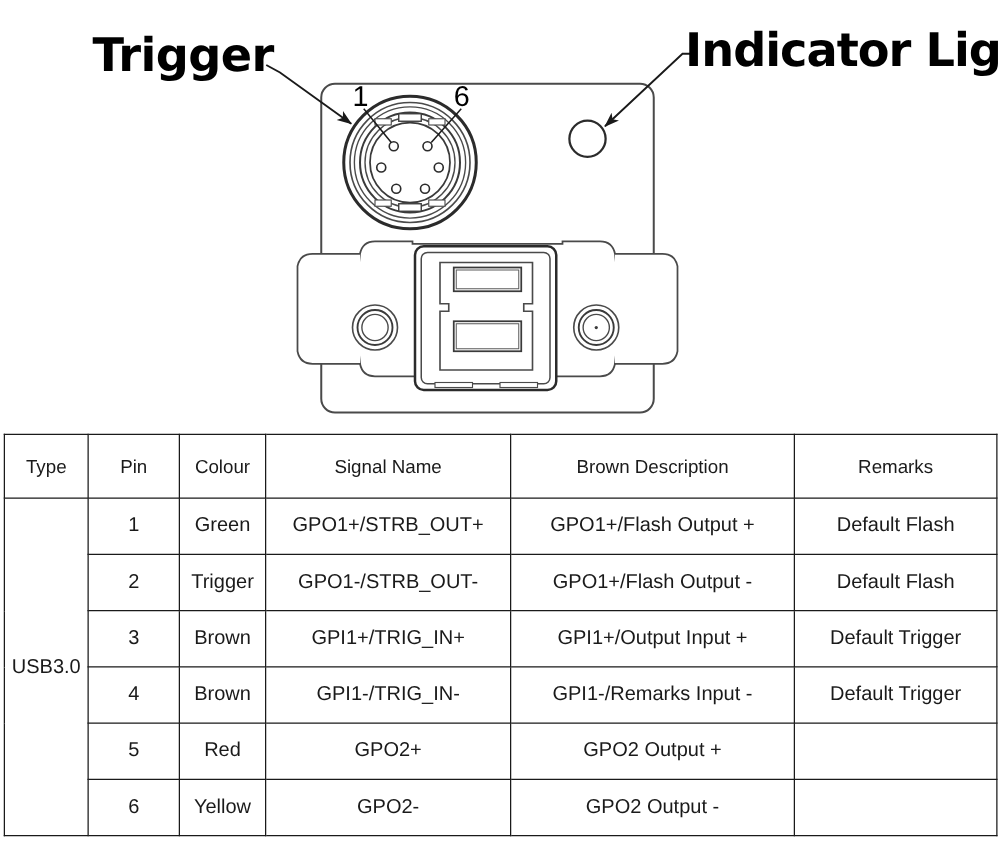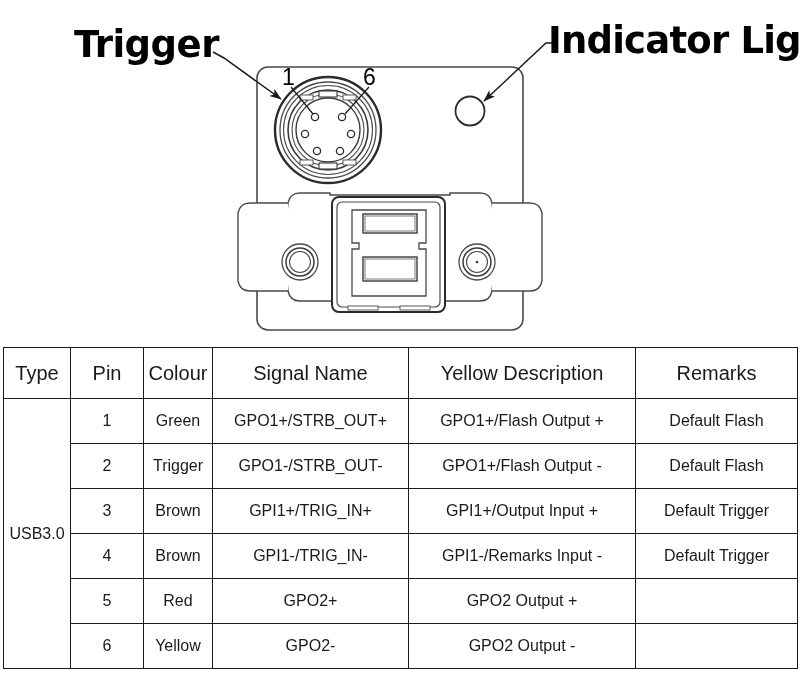--- a/index.html
+++ b/index.html
@@ -72,21 +72,21 @@
   #pinout-table td {
     border: 1px solid #1a1a1a;
     text-align: center;
     vertical-align: middle;
     color: #1a1a1a;
     font-weight: normal;
     padding: 0;
   }
   #pinout-table thead th {
     height: 50px;
-    font-size: 20px;
+    font-size: 15px;
   }
   #pinout-table tbody td {
     height: 44px;
     font-size: 16px;
   }
   td.type-cell {
     font-size: 16px;
     margin-top: 44px;
   }
   col.col-type        { width: 67px;  }
@@ -224,21 +224,21 @@
     <col class="col-signal">
     <col class="col-description">
     <col class="col-remarks">
   </colgroup>
   <thead>
     <tr>
       <th>Type</th>
       <th>Pin</th>
       <th>Colour</th>
       <th>Signal Name</th>
-      <th>Yellow Description</th>
+      <th>Brown Description</th>
       <th>Remarks</th>
     </tr>
   </thead>
   <tbody id="pinout-table-body">
     <tr>
       <td class="type-cell" rowspan="6">USB3.0</td>
       <td>1</td>
       <td>Green</td>
       <td>GPO1+/STRB_OUT+</td>
       <td>GPO1+/Flash Output +</td>

